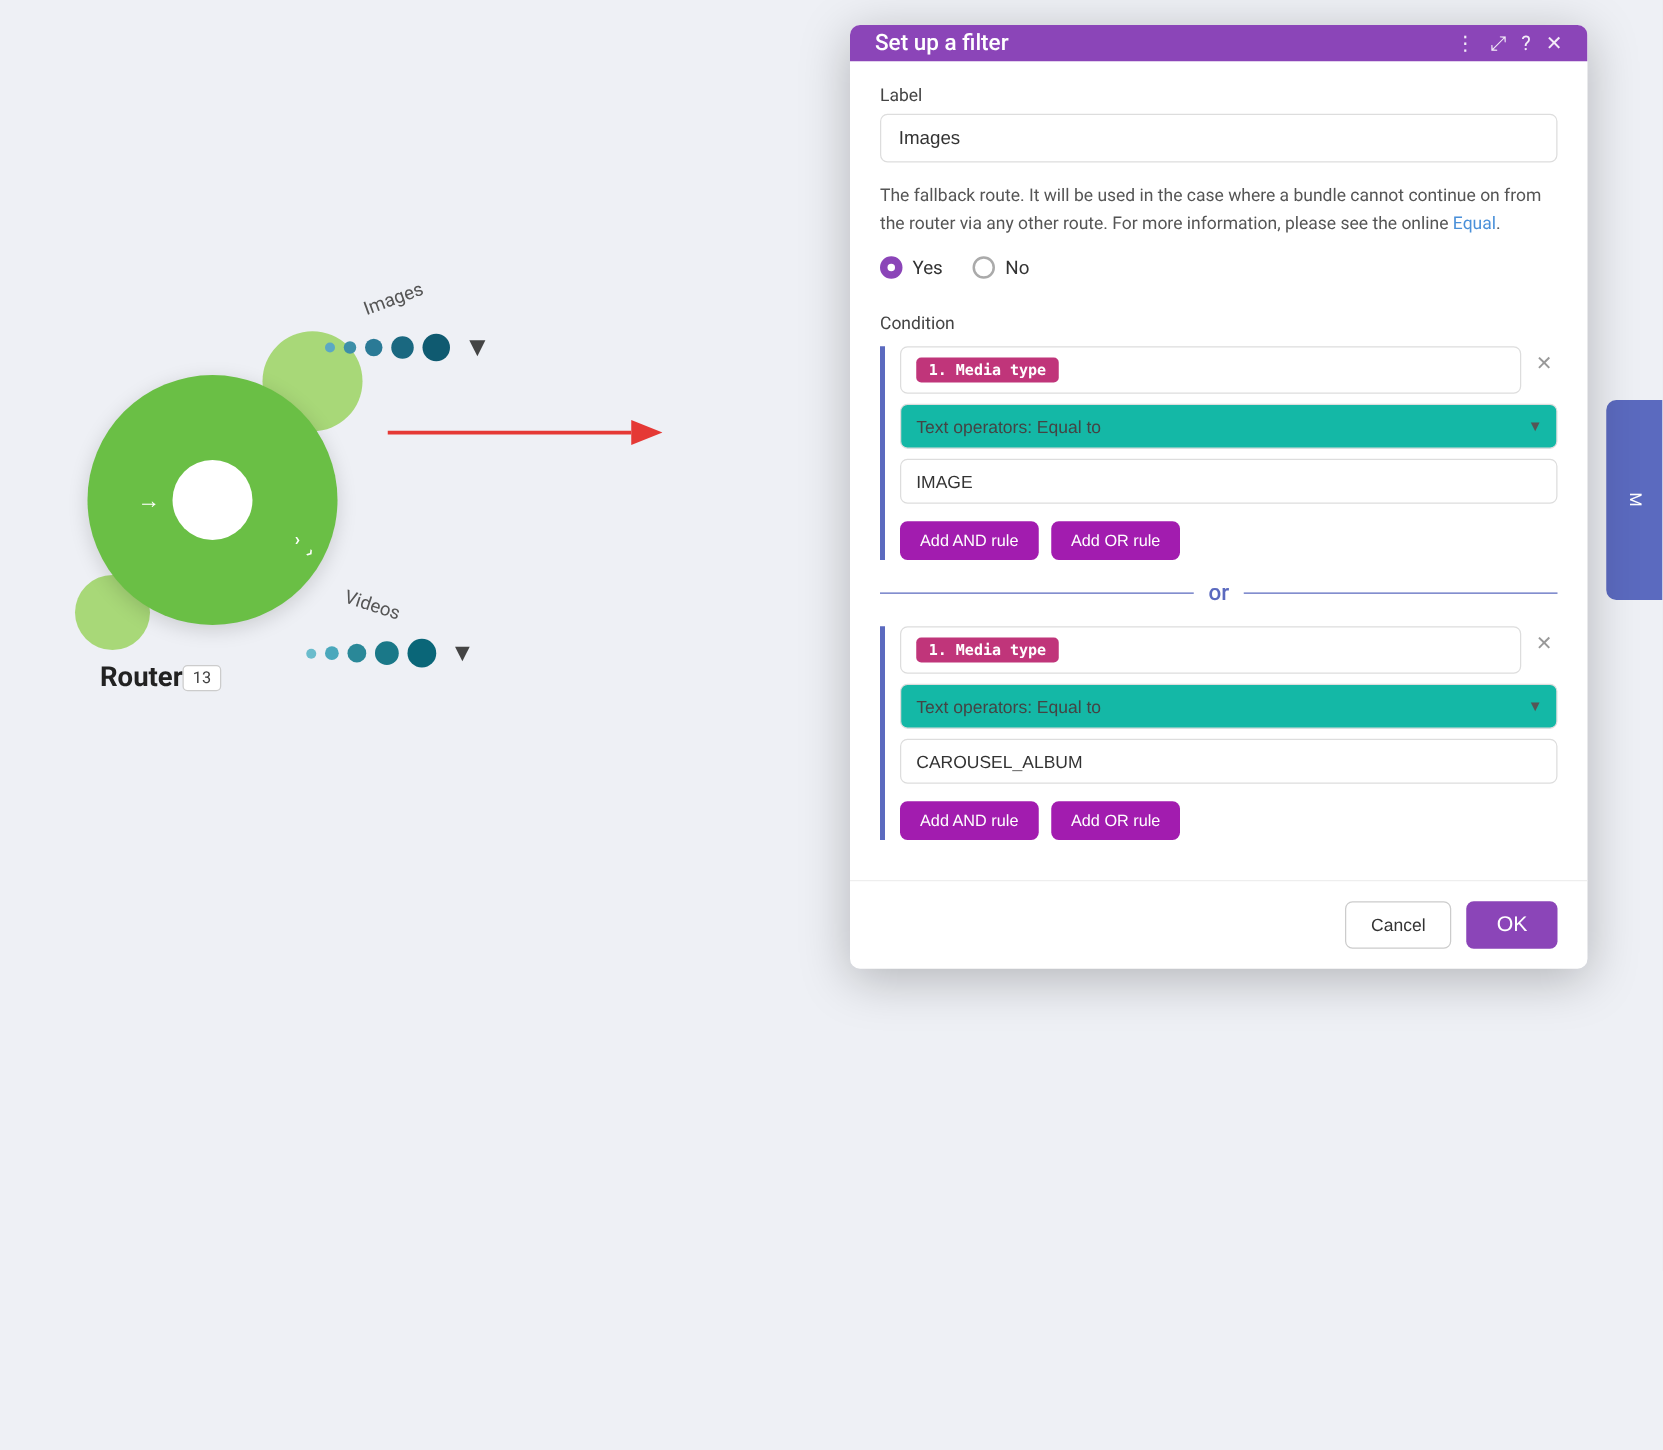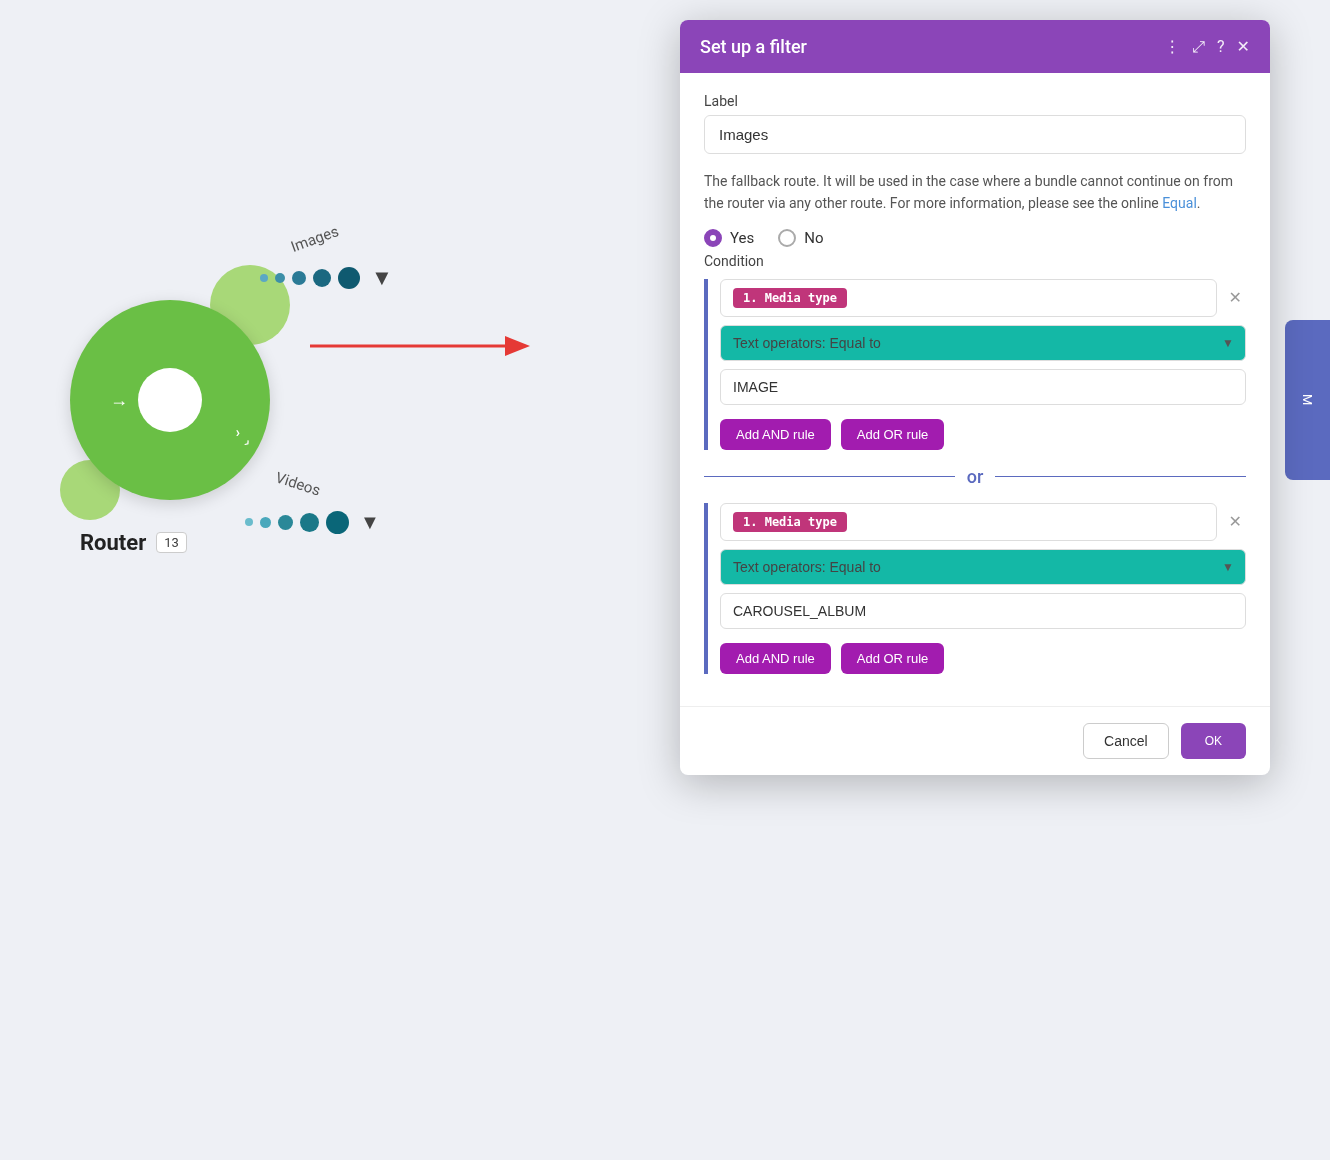--- a/index.html
+++ b/index.html
@@ -59,21 +59,21 @@
       width: 590px;
       background: white;
       border-radius: 8px;
       box-shadow: 0 8px 40px rgba(0,0,0,0.25);
       overflow: hidden;
       display: flex;
       flex-direction: column;
     }
     .modal-header {
       background: #8b45b8;
-      padding: 16px 20px;
+      padding: 4px 20px;
       display: flex;
       align-items: center;
       justify-content: space-between;
     }
     .modal-title {
       color: white;
       font-size: 18px;
       font-weight: 500;
     }
     .modal-header-icons {
@@ -117,21 +117,21 @@
       margin-bottom: 14px;
     }
     .description-text a {
       color: #4a90d9;
       text-decoration: none;
     }
     .radio-group {
       display: flex;
       gap: 24px;
       align-items: center;
-      margin-bottom: 6px;
+      margin-bottom: 28px;
     }
     .radio-option {
       display: flex;
       align-items: center;
       gap: 8px;
       cursor: pointer;
     }
     .radio-circle {
       width: 18px;
       height: 18px;
@@ -166,21 +166,20 @@
     }
 
     
     .condition-block {
       border-left: 4px solid #5b6abf;
       padding-left: 12px;
       margin-bottom: 12px;
     }
     .condition-row {
       display: flex;
-      align-items: center;
       gap: 8px;
       margin-bottom: 8px;
     }
     .condition-tag-input {
       flex: 1;
       padding: 8px 12px;
       border: 1px solid #ddd;
       border-radius: 6px;
       background: white;
       display: flex;
@@ -284,21 +283,21 @@
       border-radius: 6px;
       font-size: 14px;
       cursor: pointer;
     }
     .btn-ok {
       background: #8b45b8;
       color: white;
       border: none;
       padding: 9px 24px;
       border-radius: 6px;
-      font-size: 12px;
+      font-size: 17px;
       cursor: pointer;
       font-weight: 500;
     }
   </style>
 </head>
 <body>
 
 <div class="canvas-bg"></div>
 
 <div class="router-area">
@@ -314,21 +313,21 @@
       </div>
       <div style="position:absolute; display:flex; gap:2px; z-index:2; bottom:60px; right:30px;">
         <span style="color:white; font-size:14px; font-weight:bold;">›</span>
       </div>
       <div style="position:absolute; display:flex; gap:2px; z-index:2; bottom:50px; right:20px;">
         <span style="color:white; font-size:14px; font-weight:bold; transform:rotate(40deg); display:inline-block;">›</span>
       </div>
     </div>
   </div>
 
-  <div style="margin-top: 10px; display:flex; align-items:center; gap:10px; padding-left:20px;">
+  <div style="margin-top: 10px; display:flex; align-items:center; padding-left:20px;">
     <span style="font-size:22px; font-weight:bold; color:#222;">Router</span>
     <span style="font-size:13px; color:#404040; border:1px solid #ccc; padding:2px 7px; border-radius:4px; background:white;">13</span>
   </div>
 </div>
 
 <div style="position:absolute; top:230px; left:290px; font-size:15px; color:#555; transform:rotate(-20deg);">
   <span>Images</span>
 </div>
 
 <div style="position:absolute; top:475px; left:275px; font-size:15px; color:#555; transform:rotate(18deg);">

